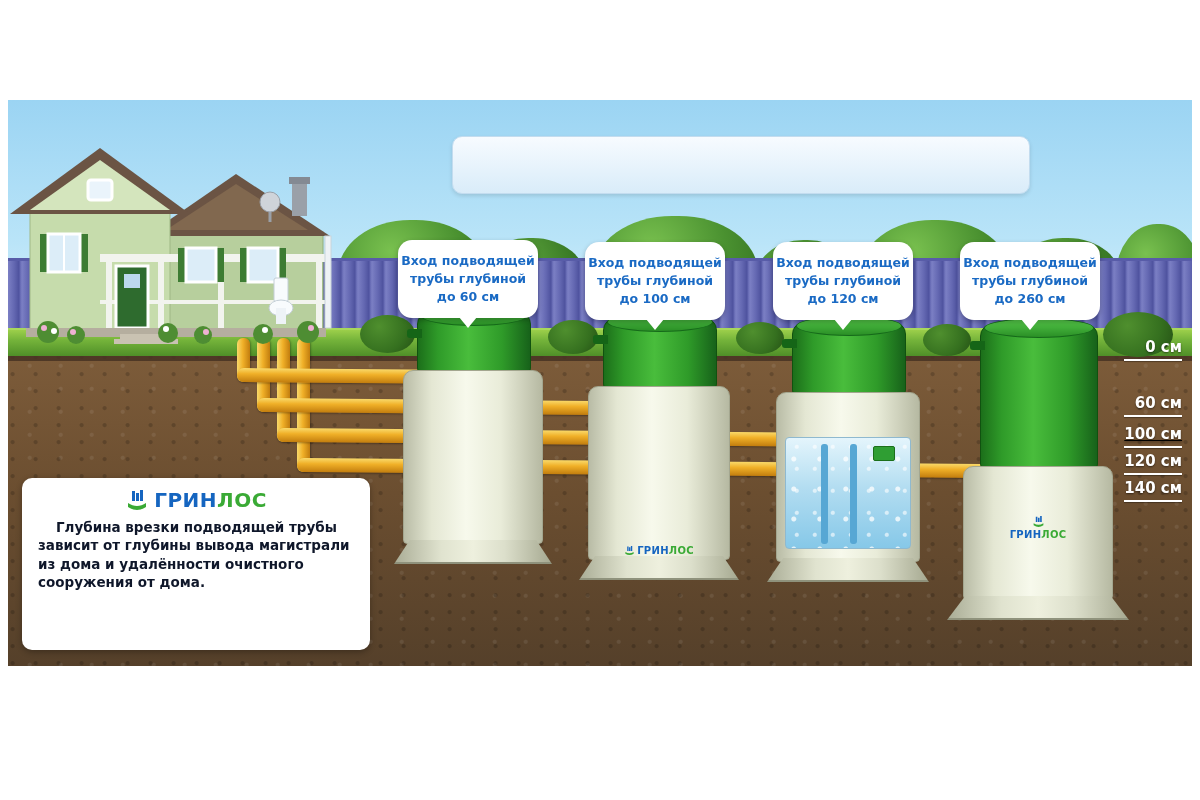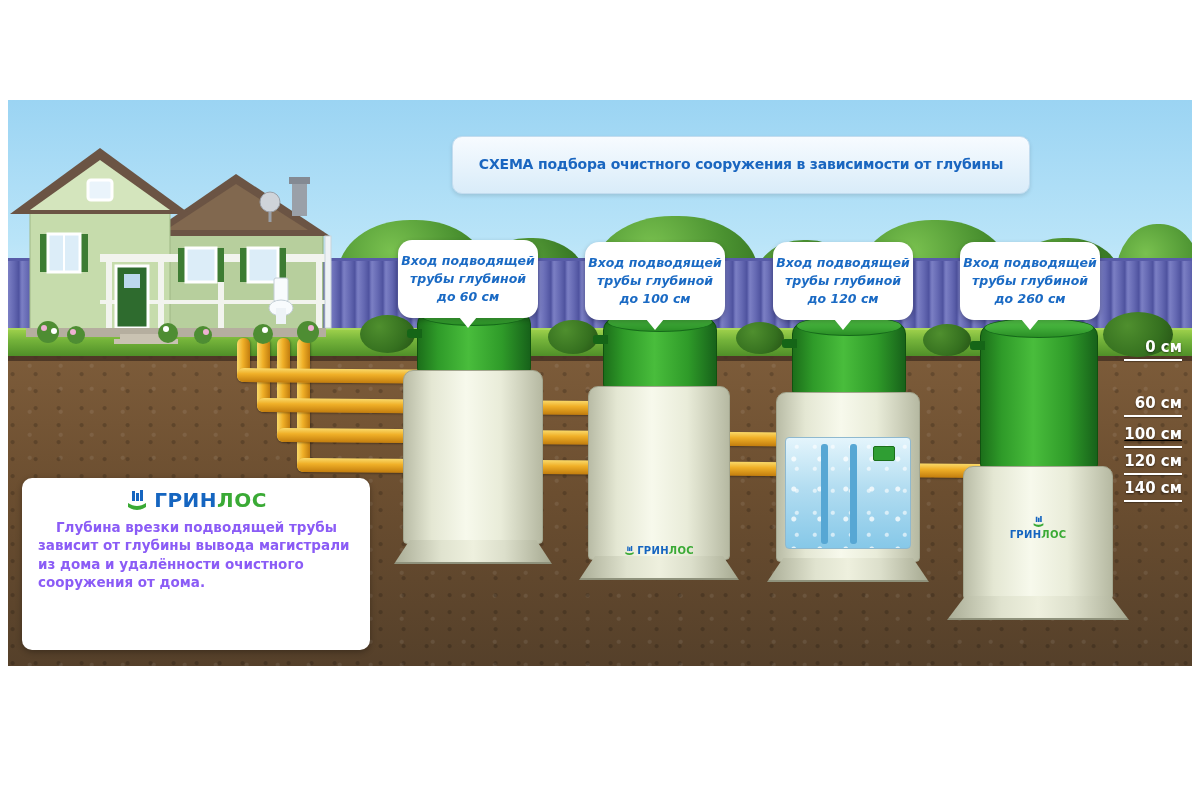--- a/index.html
+++ b/index.html
@@ -54,21 +54,21 @@
                         linear-gradient(180deg,#e4f5fc 0%,#b3ddf1 45%,#86c8e8 100%);
        background-size:26px 30px,18px 22px,100% 100%;}
   .cw-pipe{position:absolute;top:6px;bottom:4px;width:7px;background:#57a7d4;border-radius:3px;}
   .cw-pump{position:absolute;right:12%;top:8px;width:20px;height:13px;background:#2f9e33;border-radius:2px;border:1px solid #1c6f1a;}
   .tank-logo{position:absolute;left:0;right:0;text-align:center;font-size:10px;font-weight:bold;letter-spacing:.3px;}
   .tank-logo svg{vertical-align:-2px;margin-right:2px;}
   .tank-logo.stacked svg{display:block;margin:0 auto 1px;}
 
   
   .callout{position:absolute;width:140px;height:78px;background:#fff;border-radius:14px;z-index:9;
-       box-shadow:0 2px 5px rgba(0,0,0,.25);display:flex;align-items:center;justify-content:center;text-align:center;font-style:italic;}
+       box-shadow:0 2px 5px rgba(0,0,0,.25);display:flex;align-items:center;justify-content:center;text-align:center;}
   .callout-text{color:#1a6ac4;font-weight:bold;font-size:12.5px;line-height:1.45;white-space:nowrap;}
   .callout-tail{position:absolute;left:50%;bottom:-10px;margin-left:-9px;width:0;height:0;
        border-left:9px solid transparent;border-right:9px solid transparent;border-top:11px solid #fff;}
   .title-box{position:absolute;left:444px;top:36px;width:578px;min-height:58px;z-index:9;
        background:linear-gradient(180deg,#f7fbff 0%,#d9ecf9 100%);border:1px solid #c3dcef;border-radius:10px;
        box-shadow:0 2px 4px rgba(0,0,0,.12);display:flex;flex-direction:column;justify-content:center;
        text-align:center;color:#1a66c0;font-weight:bold;font-size:14px;letter-spacing:-.2px;line-height:1.65;padding:4px 6px;box-sizing:border-box;}
   .title-box div{white-space:nowrap;}
 
   
@@ -76,21 +76,21 @@
   .depth-label{color:#fff;font-weight:bold;font-size:15px;text-shadow:0 1px 2px rgba(0,0,0,.5);white-space:nowrap;}
   .depth-tick{height:2px;background:#fff;width:58px;margin:3px 0 0 auto;box-shadow:0 1px 1px rgba(0,0,0,.35);}
 
   
   .info-box{position:absolute;left:14px;top:378px;width:348px;height:172px;background:#fff;border-radius:10px;
        box-shadow:0 2px 6px rgba(0,0,0,.3);z-index:10;padding:10px 16px 6px;box-sizing:border-box;}
   .brand-row{display:flex;align-items:center;justify-content:center;gap:5px;font-size:20px;font-weight:bold;
        letter-spacing:.5px;margin-bottom:6px;}
   .brand-blue{color:#1565c0;}
   .brand-green{color:#3aaa35;}
-  .info-text{color:#8b5cf6;font-weight:bold;font-size:13.5px;line-height:1.36;margin:0 0 4px;text-indent:18px;}
+  .info-text{color:#0f172a;font-weight:bold;font-size:13.5px;line-height:1.36;margin:0 0 4px;text-indent:18px;}
 </style>
 </head>
 <body>
 
 <div class="page">
   <div class="scene">
 
     <div class="abs sky"></div>
     <div class="abs ground"></div>
     <div class="abs soil-top"></div>
@@ -269,21 +269,20 @@
     <div class="callout" style="left:952px;top:142px;">
       <div class="callout-text">
         <div>Вход подводящей</div>
           <div>трубы глубиной</div>
           <div>до 260 см</div>
       </div>
       <div class="callout-tail"></div>
     </div>
 
     <div class="title-box">
-      <div>СХЕМА подбора очистного сооружения в зависимости от глубины</div>
     </div>
 
     <div class="depth-item" style="top:238px;">
       <div class="depth-label">0 см</div>
       <div class="depth-tick"></div>
     </div>
     <div class="depth-item" style="top:294px;">
       <div class="depth-label">60 см</div>
       <div class="depth-tick"></div>
     </div>

